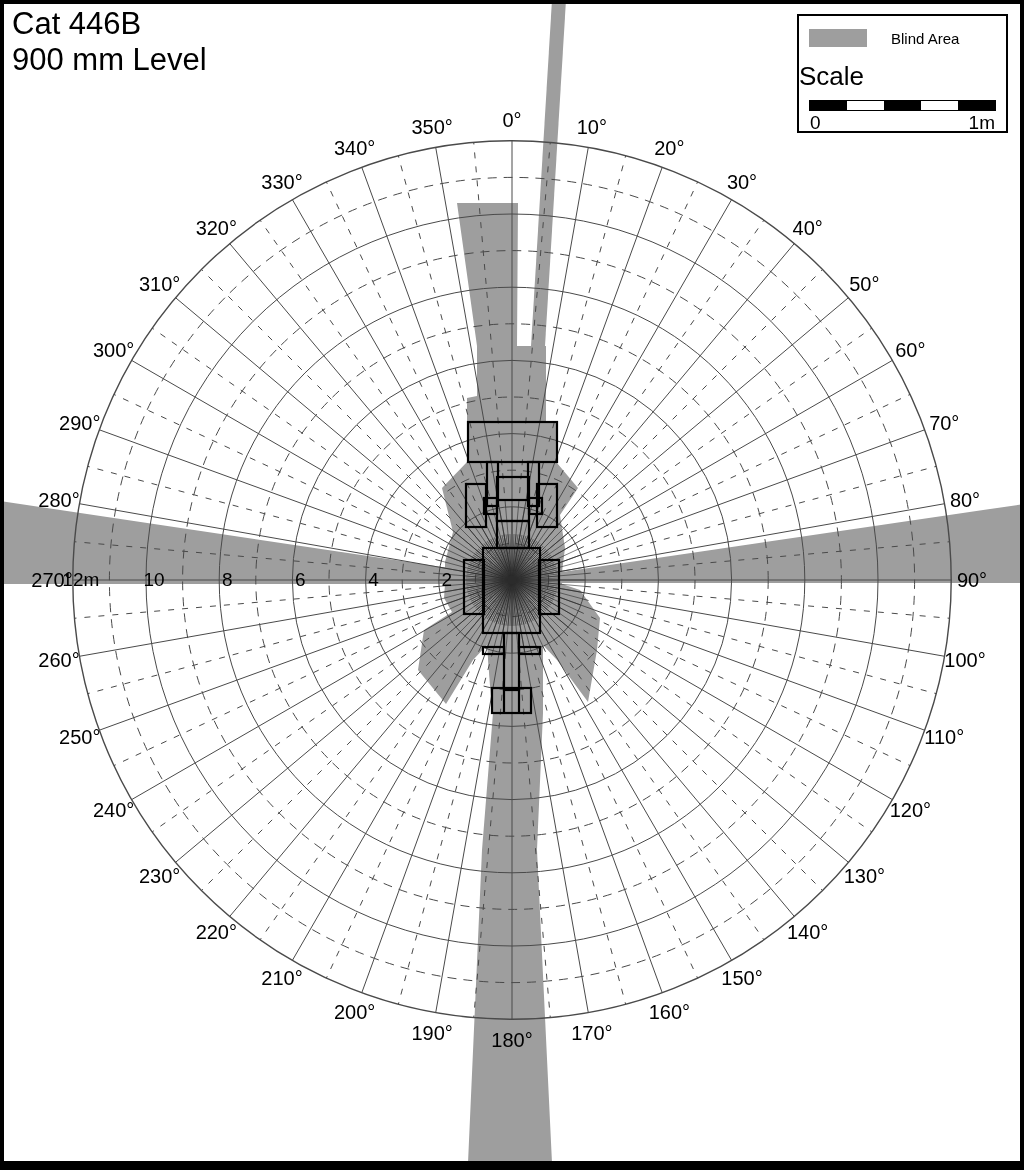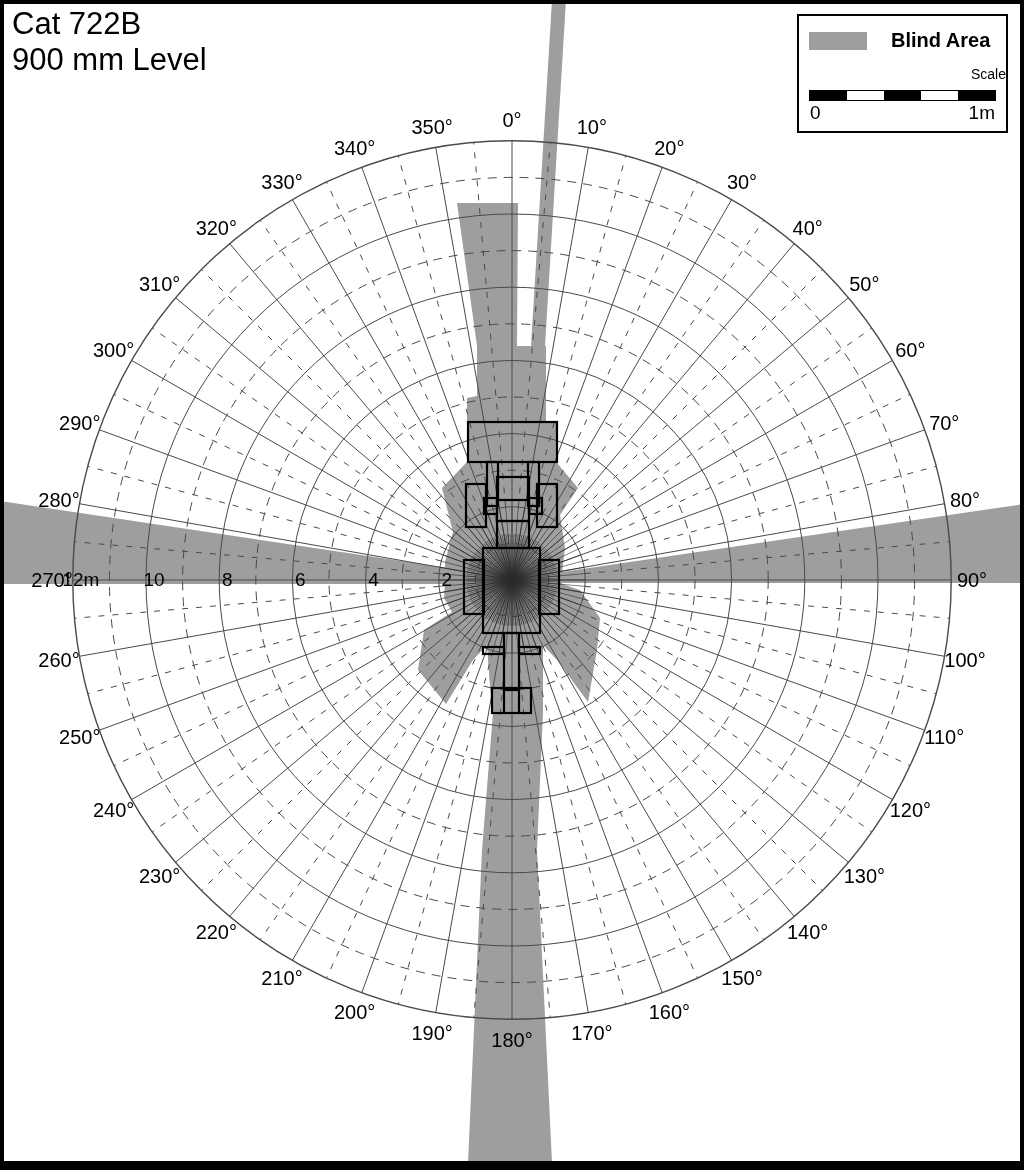--- a/index.html
+++ b/index.html
@@ -4,22 +4,22 @@
 <style>
   html,body{margin:0;padding:0;background:#fff;}
   #stage{position:relative;width:1024px;height:1170px;background:#fff;overflow:hidden;
          font-family:"Liberation Sans", sans-serif;color:#000;}
   #plot-svg{position:absolute;left:0;top:0;}
   #title-block{position:absolute;left:12px;top:6px;font-size:31px;line-height:36px;color:#000;}
   #legend-box{position:absolute;left:797px;top:14px;width:211px;height:119px;border:2px solid #000;
               background:#fff;box-sizing:border-box;}
   .legend-row{display:flex;align-items:center;margin:13px 0 0 10px;}
   #legend-swatch{width:58px;height:18px;margin-right:24px;}
-  .legend-label{font-size:20px;font-weight:bold;}
-  #scale-title{text-align:right;font-size:14px;margin-top:14px;}
+  .legend-label{font-size:15px;}
+  #scale-title{text-align:left;font-size:26px;margin-top:14px;}
   #scale-bar{display:flex;width:185px;height:9px;margin:8px auto 0 auto;border:1px solid #000;}
   #scale-bar .seg{flex:1;height:100%;}
   #scale-ends{display:flex;justify-content:space-between;font-size:19px;margin:1px 11px 0 11px;}
   text{font-family:"Liberation Sans", sans-serif;}
 </style>
 </head>
 <body>
 
 <div id="stage">
 
@@ -406,21 +406,21 @@
       </g>
       <g fill="#000000">
         <rect x="0" y="0" width="1024" height="4"></rect>
         <rect x="0" y="0" width="4" height="1170"></rect>
         <rect x="1020" y="0" width="4" height="1170"></rect>
         <rect x="0" y="1161" width="1024" height="9"></rect>
       </g>
     </svg>
 
   <div id="title-block">
-    <div>Cat 722B</div>
+    <div>Cat 446B</div>
     <div>900 mm Level</div>
   </div>
 
   <div id="legend-box">
     <div class="legend-row">
       <div id="legend-swatch" style="background: rgb(158, 158, 158);"></div>
       <div class="legend-label">Blind Area</div>
     </div>
     <div id="scale-title">Scale</div>
     <div id="scale-bar">

